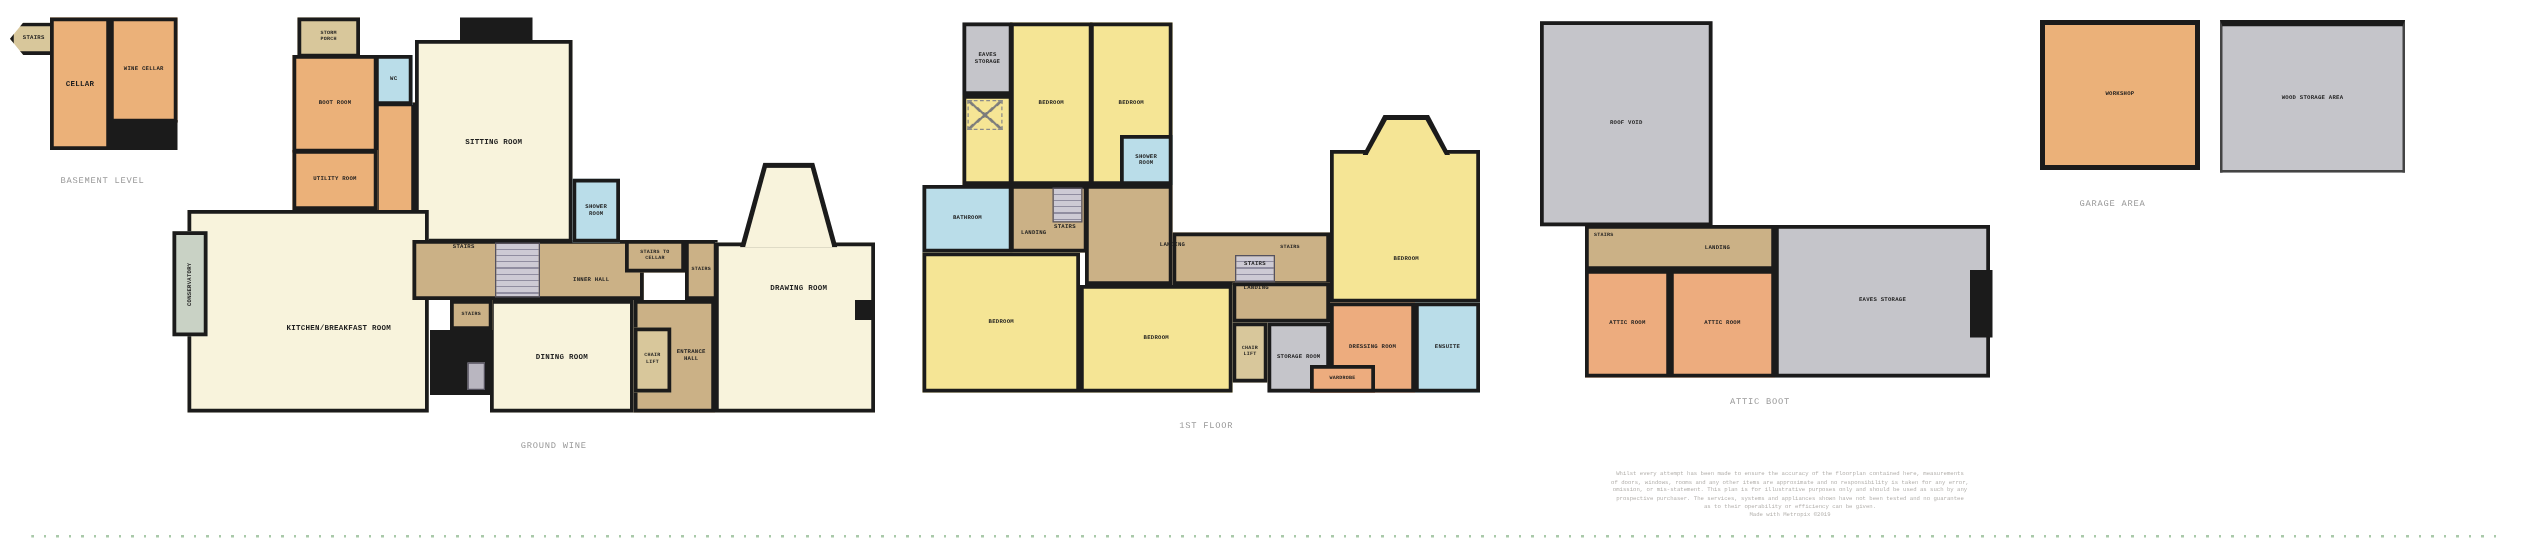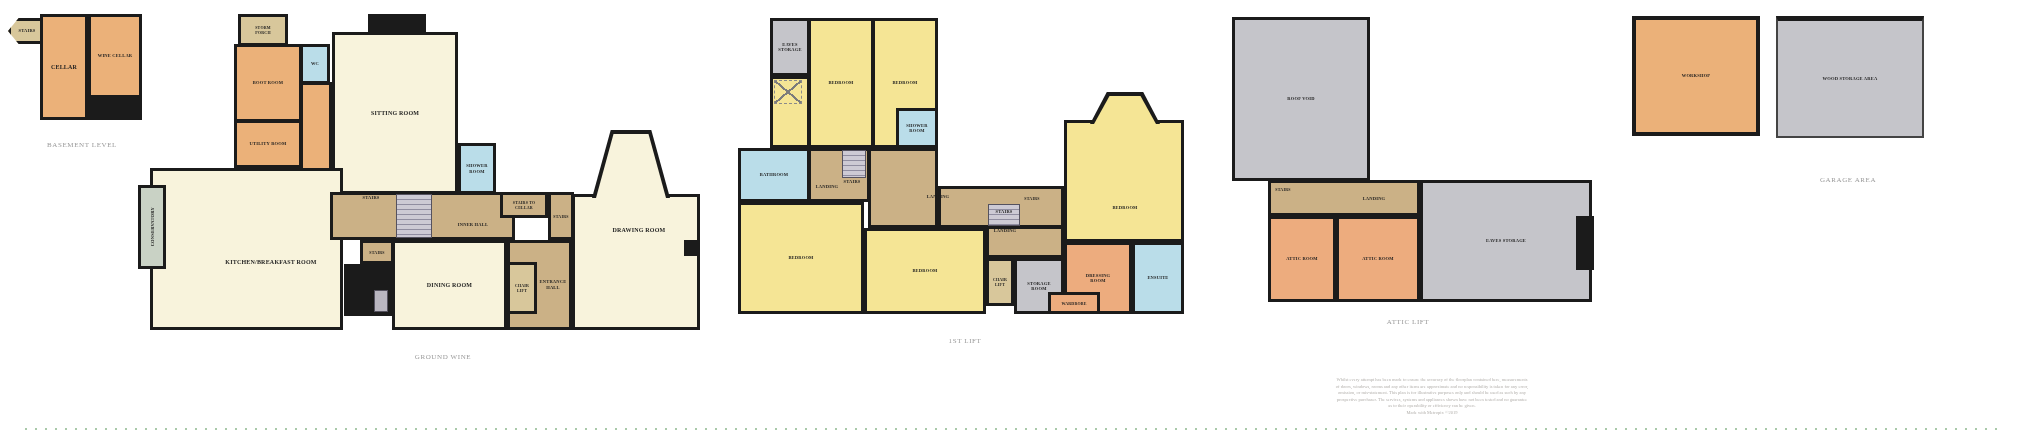--- a/index.html
+++ b/index.html
@@ -1,18 +1,18 @@
 <!DOCTYPE html>
 <html><head>
 <meta charset="utf-8">
 <style>
   html,body{margin:0;padding:0;background:#ffffff;}
   #canvas{
     position:relative;width:2025px;height:433px;background:#ffffff;overflow:hidden;
-    font-family:Liberation Serif, serif;
+    font-family:Liberation Mono, monospace;
   }
   .room{
     position:absolute;box-sizing:border-box;border:3px solid #1b1b1b;
     display:flex;align-items:center;justify-content:center;text-align:center;
     z-index:1;
   }
   .lbl{
     font-size:6px;line-height:7px;font-weight:700;color:#1f1f1f;letter-spacing:.2px;
     text-transform:uppercase;
   }
@@ -193,48 +193,48 @@
   </div>
   <div class="room salmon" style="left:1064px;top:242px;width:68px;height:72px;">
     <span class="lbl sm" style="width:40px;">DRESSING ROOM</span>
   </div>
   <div class="room blue" style="left:1132px;top:242px;width:52px;height:72px;">
     <span class="lbl sm">ENSUITE</span>
   </div>
   <div class="room salmon over3" style="left:1048px;top:292px;width:52px;height:22px;">
     <span class="lbl xs">WARDROBE</span>
   </div>
-  <div class="caption" style="left:965px;top:337px;">1ST LIFT</div>
+  <div class="caption" style="left:965px;top:337px;">1ST FLOOR</div>
 
   <div class="room gray" style="left:1232px;top:17px;width:138px;height:164px;">
     <span class="lbl sm">ROOF VOID</span>
   </div>
   <div class="room tan" style="left:1268px;top:180px;width:152px;height:36px;">
     <span class="lbl abs sm" style="left:78px;top:13px;width:50px;">LANDING</span>
   </div>
   <div class="flabel xs" style="left:1268px;top:187px;width:30px;">STAIRS</div>
   <div class="room salmon" style="left:1268px;top:216px;width:68px;height:86px;">
     <span class="lbl sm">ATTIC ROOM</span>
   </div>
   <div class="room salmon" style="left:1336px;top:216px;width:84px;height:86px;">
     <span class="lbl sm">ATTIC ROOM</span>
   </div>
   <div class="room gray" style="left:1420px;top:180px;width:172px;height:122px;">
     <span class="lbl sm">EAVES STORAGE</span>
   </div>
   <div class="blackfill" style="left:1576px;top:216px;width:18px;height:54px;"></div>
-  <div class="caption" style="left:1408px;top:318px;">ATTIC LIFT</div>
+  <div class="caption" style="left:1408px;top:318px;">ATTIC BOOT</div>
 
   <div class="room orange" style="left:1632px;top:16px;width:128px;height:120px;border-width:4px;">
     <span class="lbl sm">WORKSHOP</span>
   </div>
   <div class="room gray" style="left:1776px;top:16px;width:148px;height:122px;border:2px solid #444;border-top:5px solid #1b1b1b;">
     <span class="lbl sm">WOOD STORAGE AREA</span>
   </div>
-  <div class="caption" style="left:1848px;top:160px;margin-top:16px;">GARAGE AREA</div>
+  <div class="caption" style="left:1690px;top:160px;">GARAGE AREA</div>
 
   <div id="disclaimer">
     <div>Whilst every attempt has been made to ensure the accuracy of the floorplan contained here, measurements</div>
     <div>of doors, windows, rooms and any other items are approximate and no responsibility is taken for any error,</div>
     <div>omission, or mis-statement. This plan is for illustrative purposes only and should be used as such by any</div>
     <div>prospective purchaser. The services, systems and appliances shown have not been tested and no guarantee</div>
     <div>as to their operability or efficiency can be given.</div>
     <div>Made with Metropix ©2019</div>
   </div>
 

